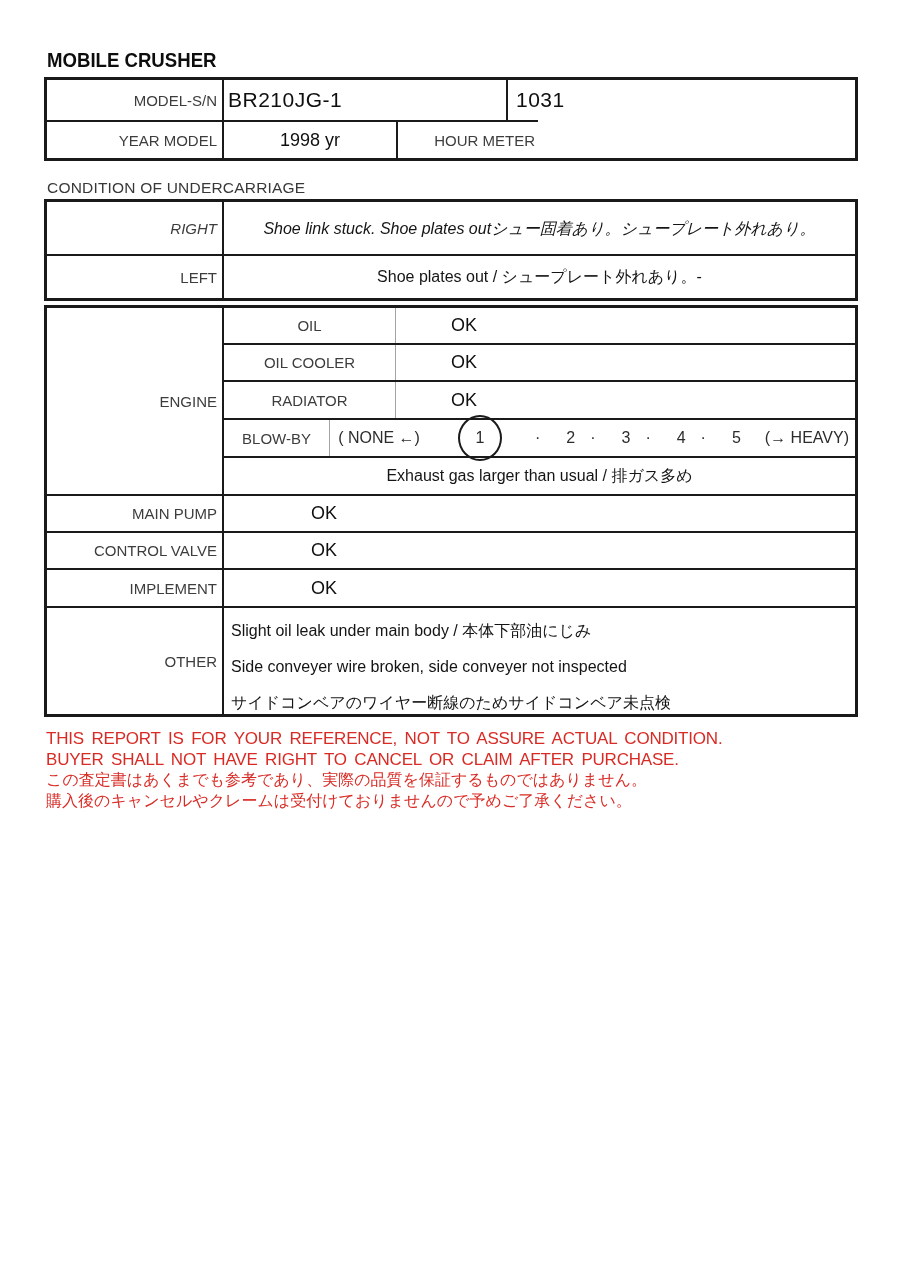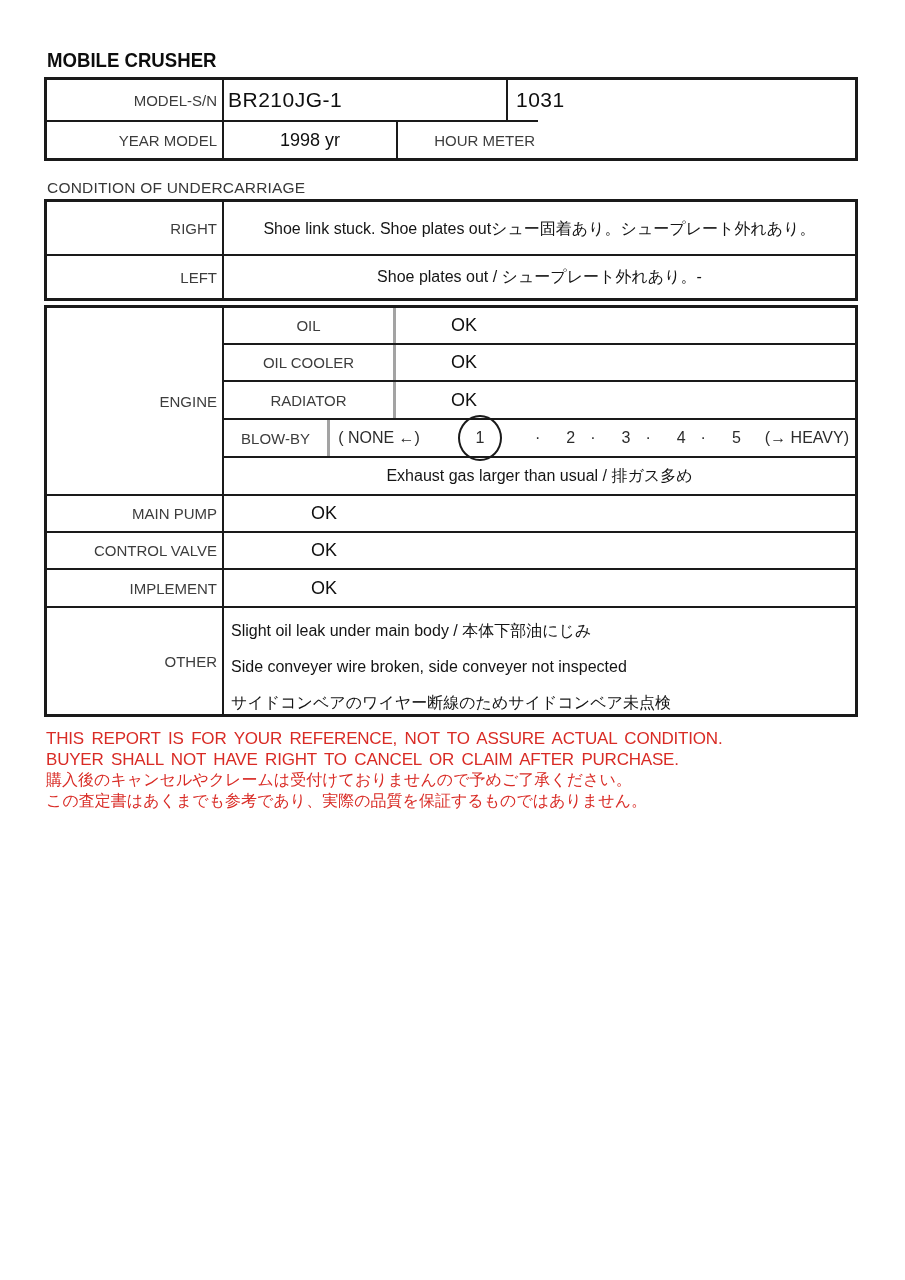--- a/index.html
+++ b/index.html
@@ -18,32 +18,32 @@
   .val{font-size:18px;color:#0f0f0f;}
 
   
   #t1{top:77px;height:84px;}
   #t1 .r1{height:40px;}
   #t1 .r2{height:38px;}
   .big{font-size:21px;letter-spacing:.5px;}
 
   
   #t2{top:199px;height:102px;}
-  #t2 .r1{height:52px;}
+  #t2 .r1{height:52px;font-style:italic;}
   #t2 .r2{height:44px;}
   .center-val{justify-content:center;text-align:center;font-size:16px;color:#151515;}
   .two-line{flex-direction:row;justify-content:center;line-height:21px;}
 
   
   #t3{top:305px;height:412px;}
   .eng-block{height:186px;}
   .eng-label{width:175px;}
   .eng-right{width:631px;display:flex;flex-direction:column;}
   .subrow{display:flex;box-sizing:border-box;}
-  .sub-lbl{width:172px;justify-content:center;padding-right:0;border-right:3px solid #a3a3a3;font-size:15px;color:#3d3d3d;}
+  .sub-lbl{width:172px;justify-content:center;padding-right:0;border-right:1px solid #a3a3a3;font-size:15px;color:#3d3d3d;}
   .sub-val{flex:1;padding-left:55px;font-size:18px;color:#0f0f0f;}
   .h35{height:35px;}.h37{height:37px;}.h38{height:38px;}
   .note-row{justify-content:center;font-size:16px;color:#151515;}
 
   .ok-cell{padding-left:87px;}
 
   .other-cell{flex-direction:column;align-items:flex-start;justify-content:flex-start;padding:5px 0 0 7px;}
   .other-line{font-size:16px;line-height:36px;color:#141414;white-space:nowrap;}
 
   
@@ -163,17 +163,17 @@
         <div class="other-line">Slight oil leak under main body / 本体下部油にじみ</div>
         <div class="other-line">Side conveyer wire broken, side conveyer not inspected</div>
         <div class="other-line">サイドコンベアのワイヤー断線のためサイドコンベア未点検</div>
       </div>
     </div>
   </div>
 
   <div class="disclaimer">
     <div class="disc-en" style="color: rgb(217, 43, 37);">THIS REPORT IS FOR YOUR REFERENCE, NOT TO ASSURE ACTUAL CONDITION.</div>
     <div class="disc-en" style="color: rgb(217, 43, 37);">BUYER SHALL NOT HAVE RIGHT TO CANCEL OR CLAIM AFTER PURCHASE.</div>
+    <div class="disc-jp" style="color: rgb(217, 43, 37);">この査定書はあくまでも参考であり、実際の品質を保証するものではありません。</div>
     <div class="disc-jp" style="color: rgb(217, 43, 37);">購入後のキャンセルやクレームは受付けておりませんので予めご了承ください。</div>
-    <div class="disc-jp" style="color: rgb(217, 43, 37);">この査定書はあくまでも参考であり、実際の品質を保証するものではありません。</div>
   </div>
 
 </div>
 
 </body></html>

